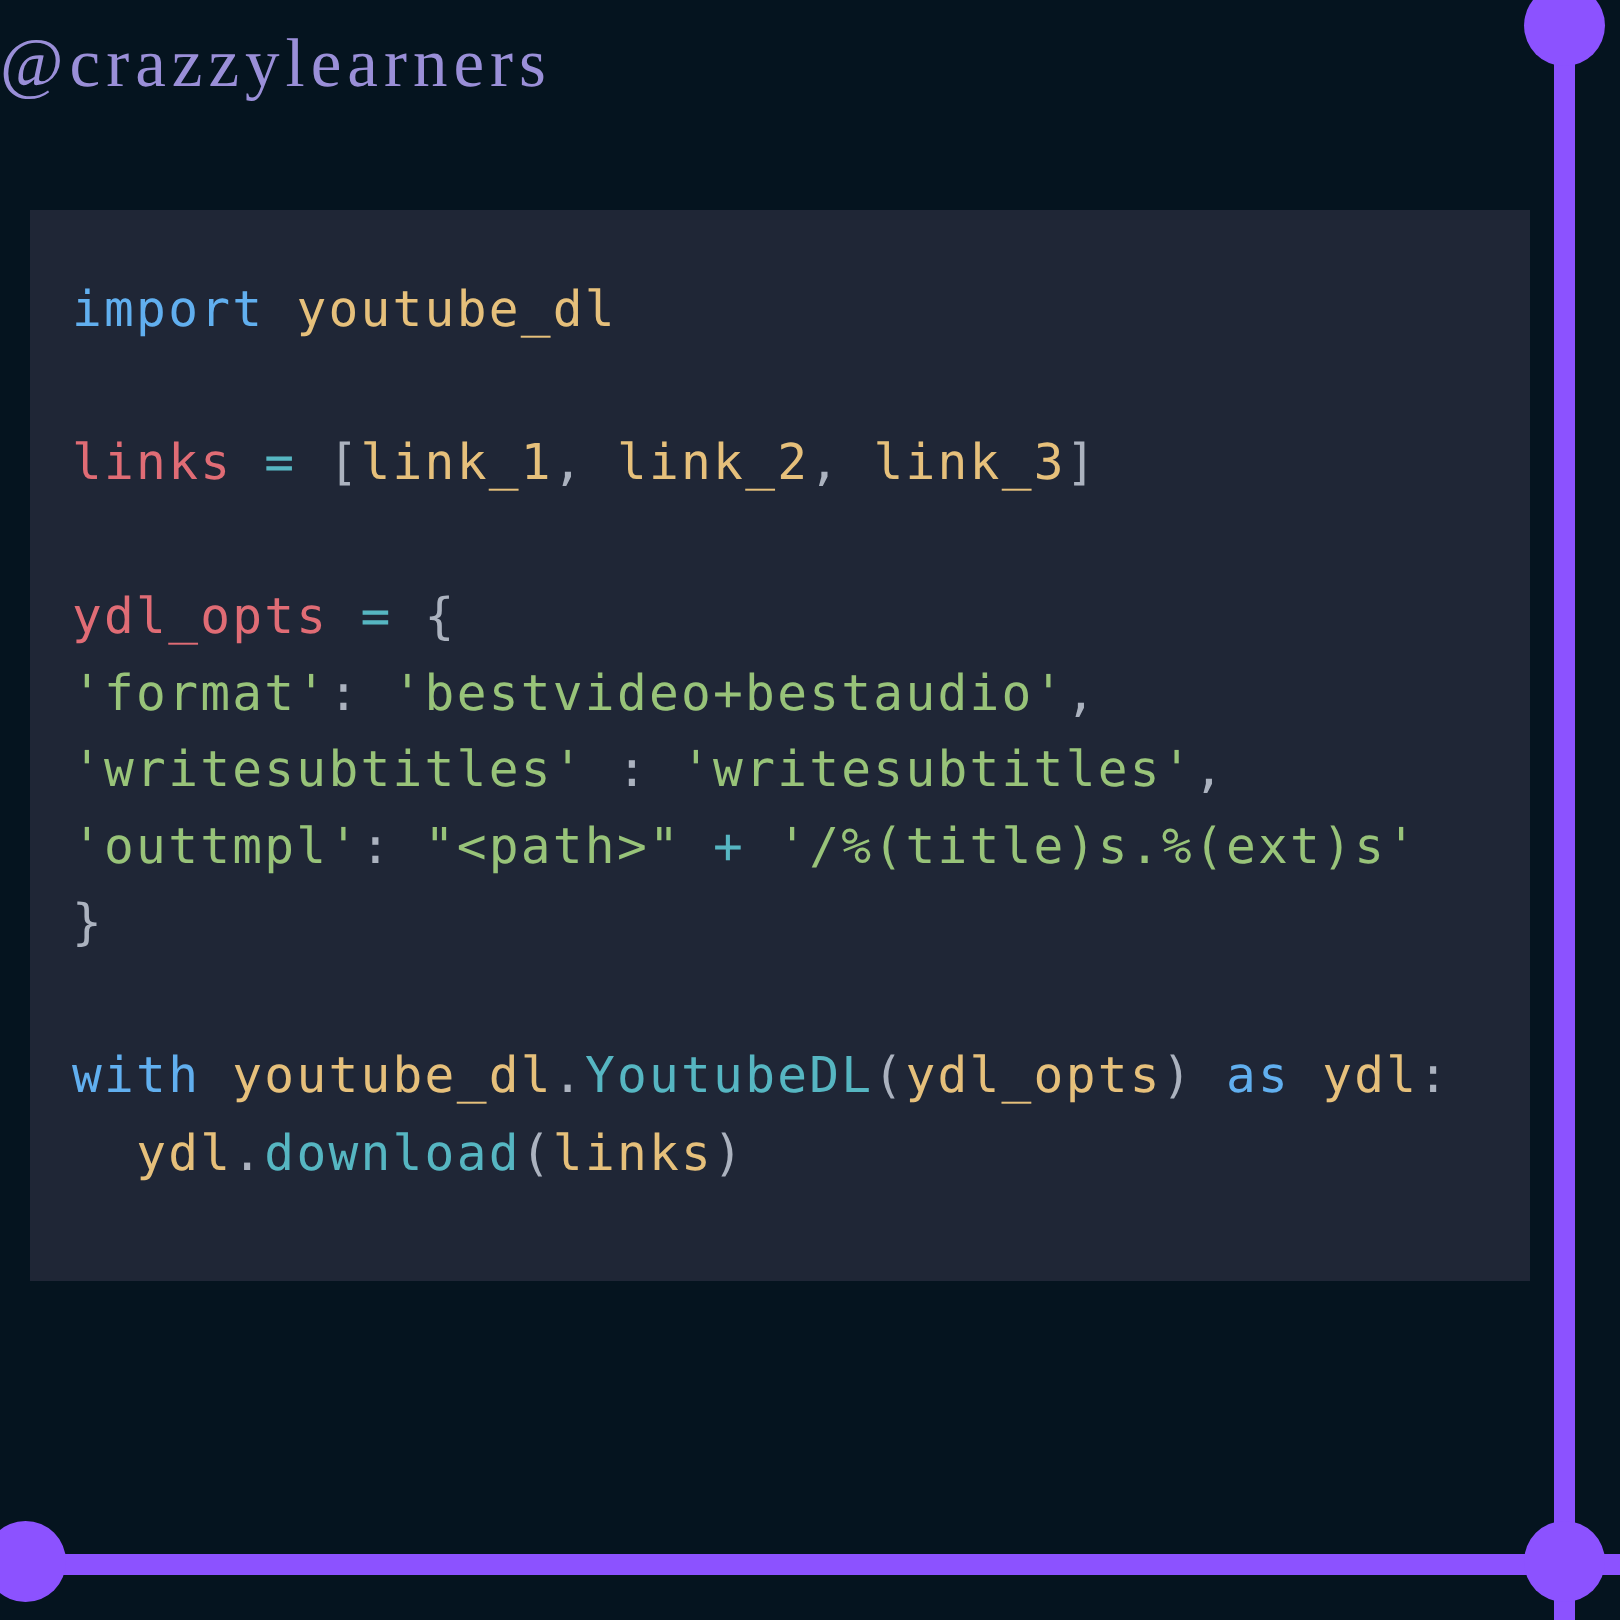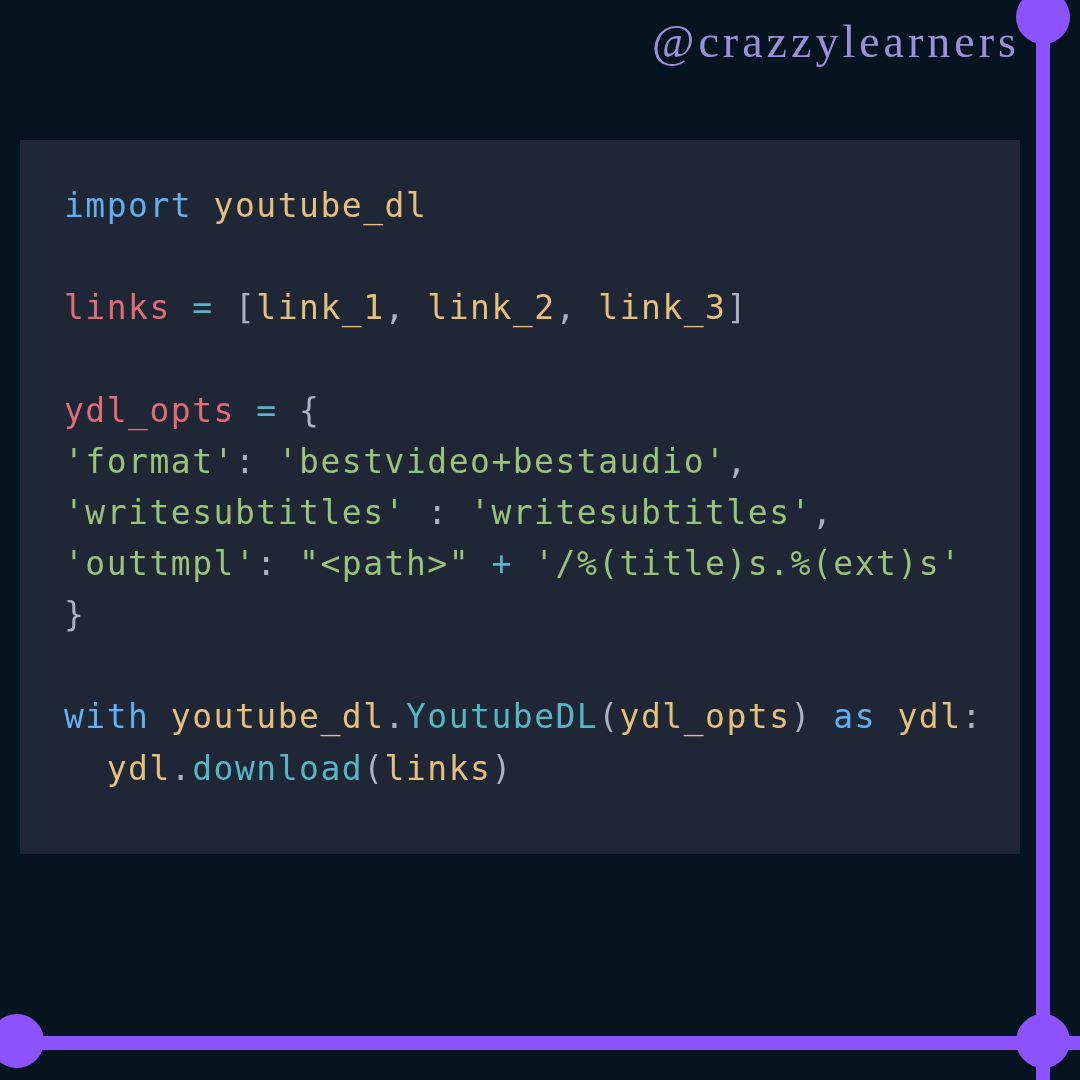--- a/index.html
+++ b/index.html
@@ -29,34 +29,33 @@
     border-radius:50%;
     background:#8c52ff;
   }
   .dot.tr { top:-10px; right:10px; }
   .dot.bl { bottom:12px; left:-10px; }
   .dot.br { bottom:12px; right:10px; }
 
   .handle {
     position:absolute;
     top:15px; left:0; right:60px;
-    text-align:right;
+    text-align:left;
     font-family: Georgia, "Times New Roman", serif;
     font-size:46px;
     letter-spacing:4px;
     color:#9a8fd8;
-    margin-left:12px;
   }
 
   .codebox {
     position:absolute;
     left:20px; top:140px;
     width:1000px;
     background:#1f2636;
-    padding:40px 28px 60px 44px;
+    padding:40px 28px 60px 28px;
   }
   pre {
     font-family: "Menlo","Consolas",monospace;
     font-size:33px;
     line-height:1.55;
     letter-spacing:1.5px;
     white-space:pre;
     color:#c9d1d9;
   }
   .kw   { color:#61afef; }   

